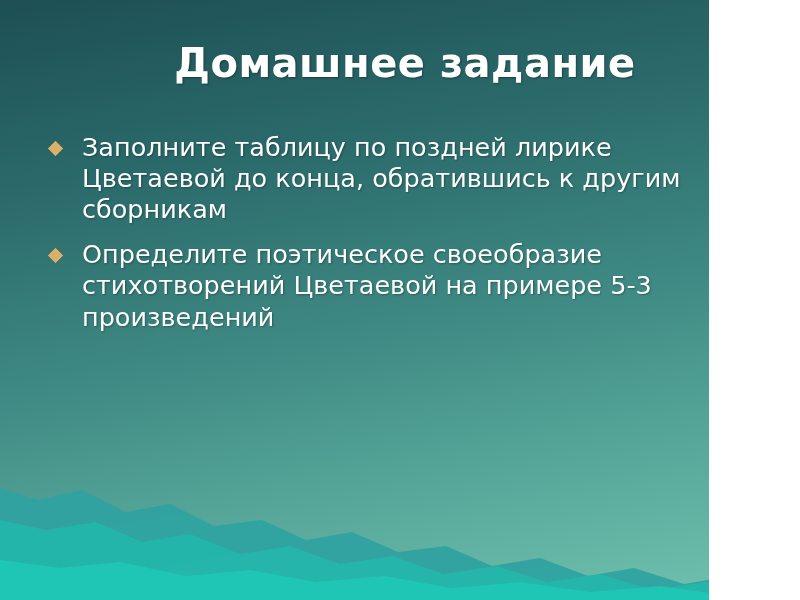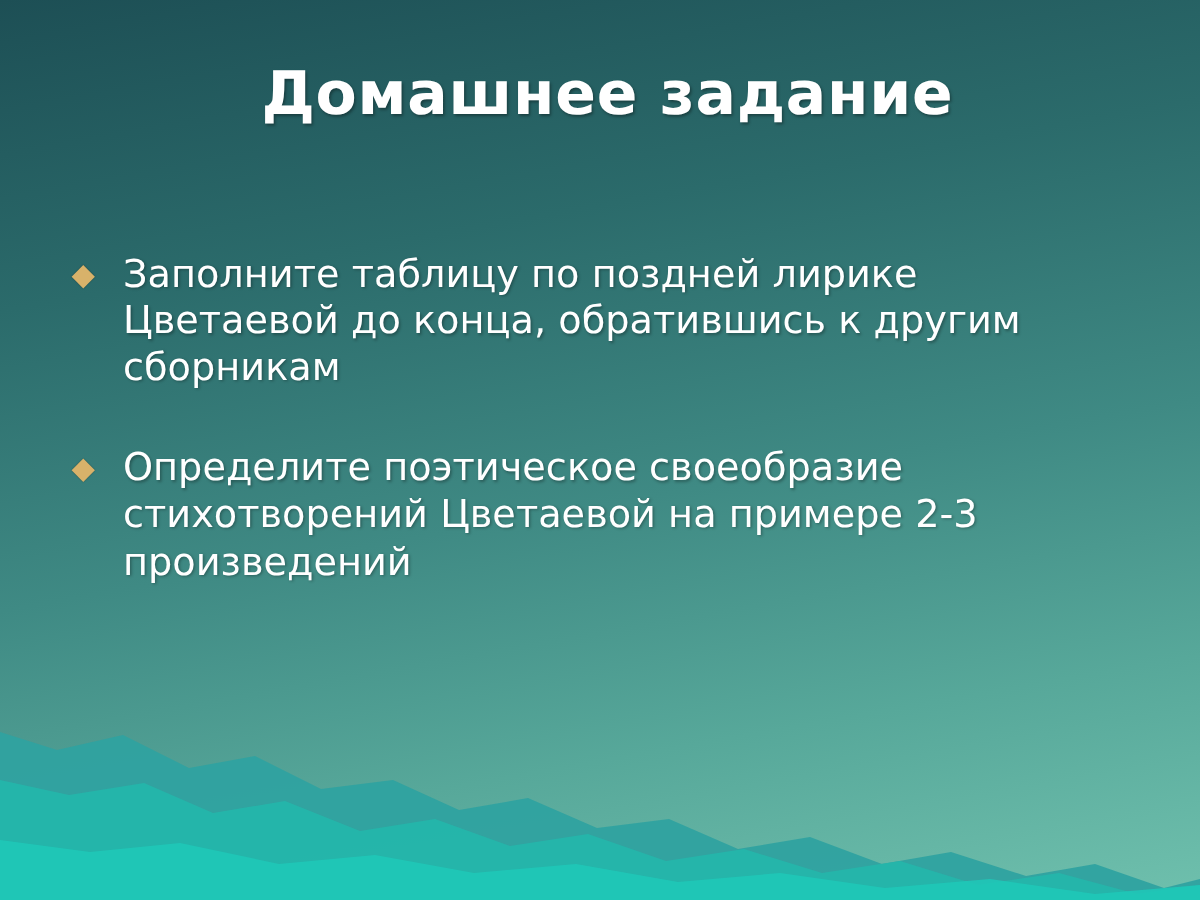--- a/index.html
+++ b/index.html
@@ -7,24 +7,25 @@
     padding: 0;
   }
   body {
     width: 800px;
     height: 600px;
     overflow: hidden;
     font-family: "DejaVu Sans", sans-serif;
   }
   .slide {
     position: relative;
-    width: 800px;
+    width: 692px;
     height: 600px;
     background: linear-gradient(170deg, #1d4f55 0%, #2b6b6b 28%, #3f8a84 55%, #57a89a 78%, #6fc0ad 100%);
     overflow: hidden;
+    padding-left: 17px;
   }
   
   .mountain {
     position: absolute;
     left: 0;
     bottom: 0;
     width: 800px;
     height: 230px;
     pointer-events: none;
   }
@@ -50,21 +51,20 @@
     padding: 0;
   }
   .bullet-item {
     position: relative;
     padding-left: 42px;
     margin-bottom: 14px;
     color: #ffffff;
     font-size: 25.5px;
     line-height: 1.22;
     text-shadow: 1px 1px 2px rgba(0,0,0,0.3);
-    margin-top: 36px;
   }
   .bullet-marker {
     position: absolute;
     left: 10px;
     top: 11px;
     width: 11px;
     height: 11px;
     background: #d8b26a;
     transform: rotate(45deg);
     box-shadow: 0 0 1px rgba(0,0,0,0.4);
@@ -86,17 +86,17 @@
 
   <div class="title">Домашнее задание</div>
 
   <ul class="body-list">
     <li class="bullet-item">
       <span class="bullet-marker"></span>
       <span class="bullet-text">Заполните таблицу по поздней лирике Цветаевой до конца, обратившись к другим сборникам</span>
     </li>
     <li class="bullet-item">
       <span class="bullet-marker"></span>
-      <span class="bullet-text">Определите поэтическое своеобразие стихотворений Цветаевой на примере 2-3 произведений</span>
+      <span class="bullet-text">Определите поэтическое своеобразие стихотворений Цветаевой на примере 5-3 произведений</span>
     </li>
   </ul>
 
 </div>
 
 </body></html>

